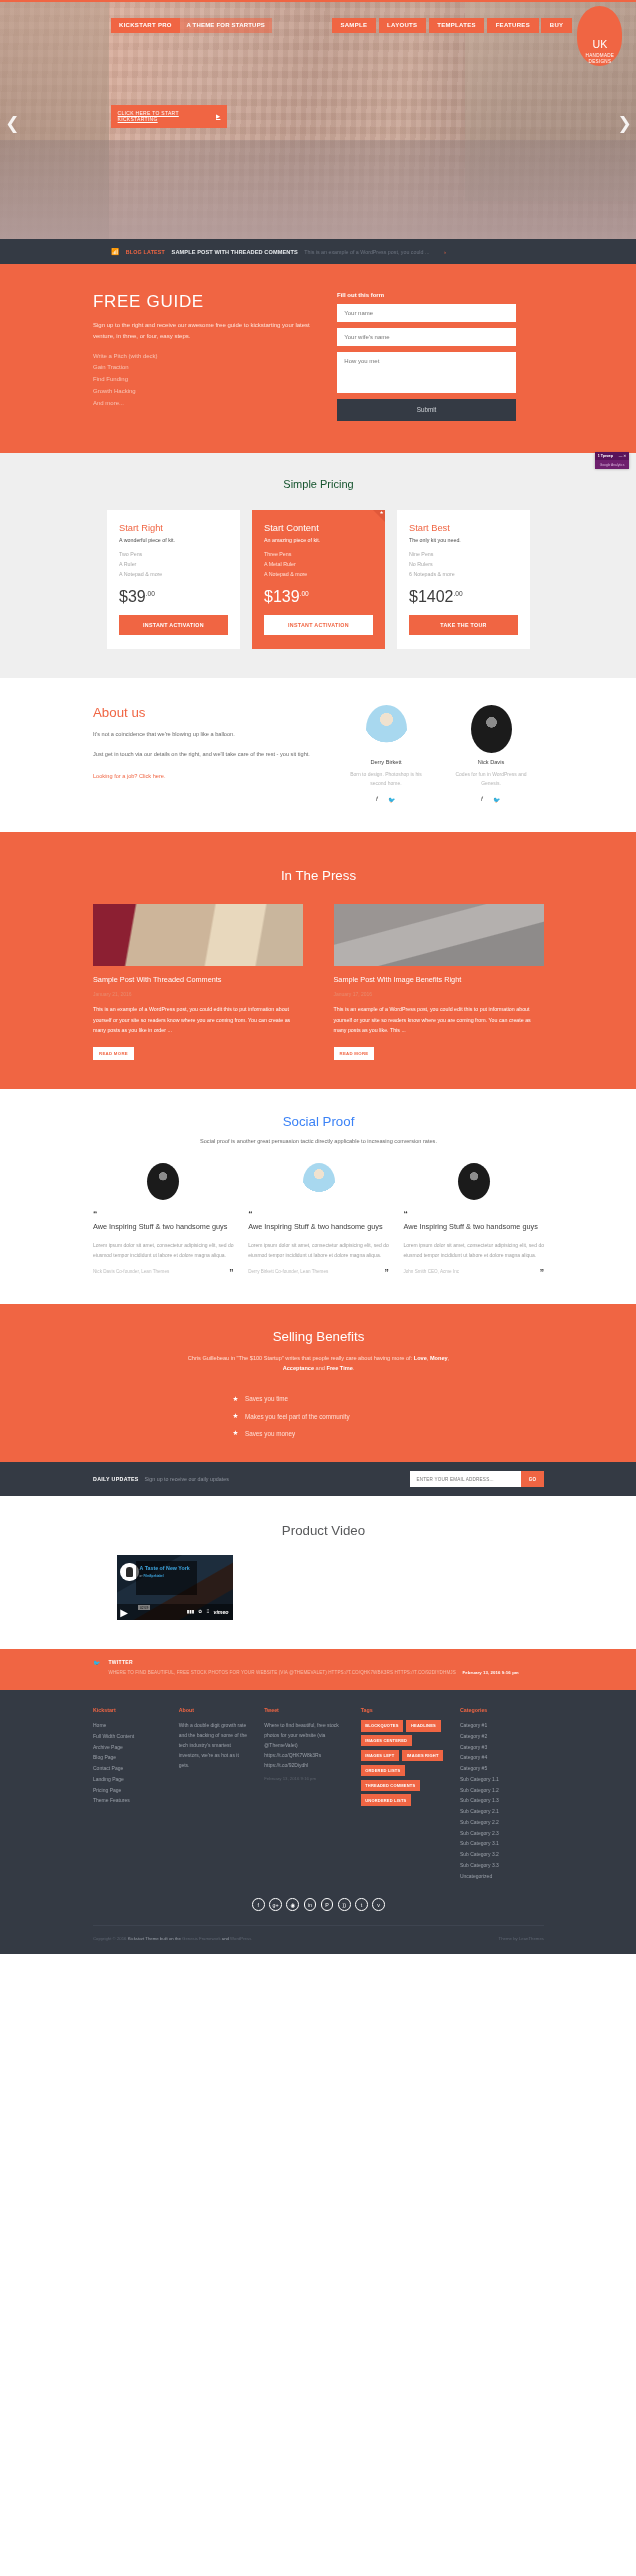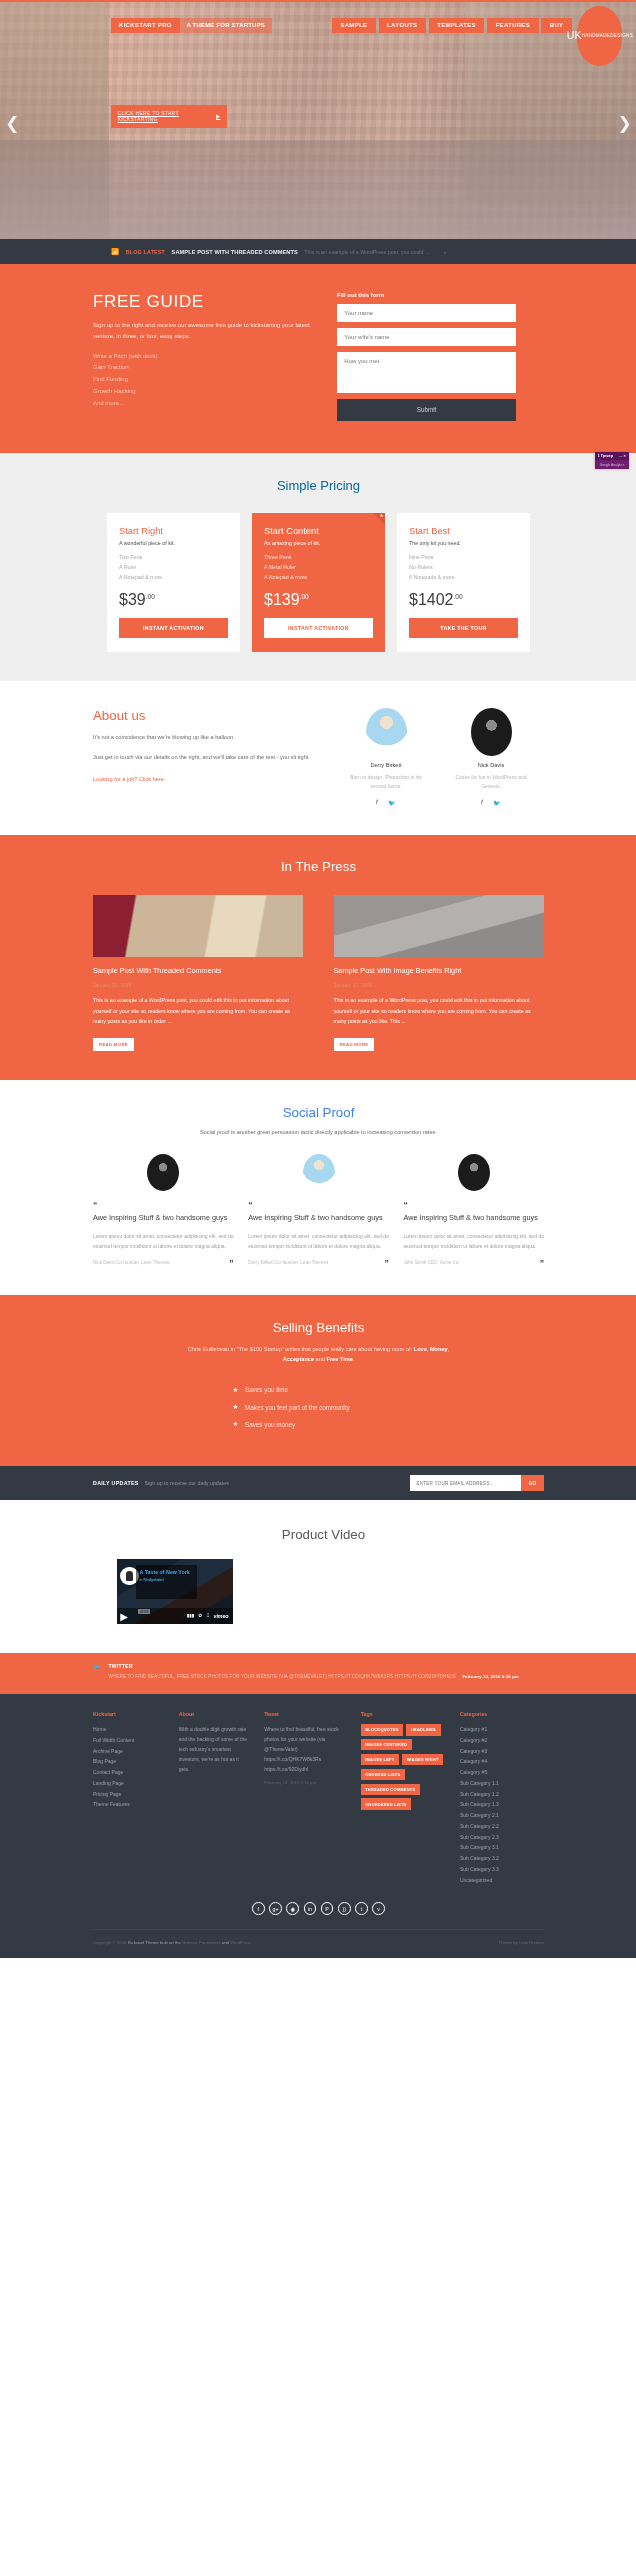--- a/index.html
+++ b/index.html
@@ -51,21 +51,21 @@
     padding:4.6px 6.6px; background: rgba(240,101,67,.55);
   }
   .mainmenu { display:flex; gap:2.7px; margin-left:auto; margin-right:65px; }
   .mainmenu a {
     background:#f06543; color:#fff; text-decoration:none;
     font-size:6px; font-weight:bold; letter-spacing:0.3px; padding:4.6px 8.6px;
   }
   .badge {
     position:absolute; right:14.6px; top:4px; width:45px; height:60px;
     background:#f06543; border-radius:50%/46%;
-    display:flex; flex-direction:row; align-items:center; justify-content:center;
+    display:flex; flex-direction:column; align-items:center; justify-content:flex-end;
     color:#fff; text-align:center; line-height:1.45;
   }
   .badge .b1 { font-size:10.6px; font-weight:300; }
   .badge .b2 { font-size:4.6px; letter-spacing:0.3px; }
   .badge .b3 { font-size:4.6px; letter-spacing:0.3px; }
 
   .heroprev, .heronext {
     position:absolute; top:113px; color:#fff; font-size:17px; font-weight:300;
     line-height:1; opacity:.9; cursor:pointer; user-select:none;
   }
@@ -118,21 +118,21 @@
   .tracker {
     position:absolute; right:8px; top:188px; width:34px;
     background:#6d1f6d; color:#fff; font-size:3.6px; box-shadow:0 0.7px 2.7px rgba(0,0,0,.3);
   }
   .tracker .thead { background:#58135a; display:flex; align-items:center; justify-content:space-between; padding:2px 2.7px; }
   .tracker .thead b { font-size:3.6px; }
   .tracker .tbody { padding:2.7px; color:#d8b4dc; font-size:3.3px; text-align:center; }
 
   
   .pricing { background:#efefef; padding:25px 0 29px; }
-  .pricing h2 { text-align:center; color:#0369a1; font-size:13px; font-weight:300; margin-bottom:20px; }
+  .pricing h2 { text-align:center; color:#14532d; font-size:11px; font-weight:300; margin-bottom:20px; }
   .plans { display:flex; justify-content:center; gap:12px; }
   .plan { width:133px; background:#fff; padding:13.3px 12px 14.6px; position:relative; }
   .plan h3 { color:#f06543; font-size:9.3px; font-weight:300; margin-bottom:4px; }
   .plan .sub { color:#4a4a4a; font-size:5.3px; margin-bottom:7.3px; }
   .plan ul { list-style:none; margin-bottom:8.6px; }
   .plan ul li { color:#a8a8a8; font-size:5.3px; line-height:1.85; }
   .plan .price { color:#3d3d3d; font-size:16px; font-weight:300; margin-bottom:9.3px; }
   .plan .price .cents { font-size:6.6px; vertical-align:super; }
   .plan .btn {
     display:block; background:#f06543; color:#fff; text-align:center;
@@ -161,21 +161,21 @@
   .person { width:80px; text-align:center; }
   .person .ph { width:41px; height:48px; margin:0 auto 6px; border-radius:50%; overflow:hidden; }
   .ph.derry { background: radial-gradient(circle at 50% 30%, #f0e2cf 0 16%, #a8d8ef 17% 58%, #ffffff 59% 100%); }
   .ph.nick  { background: radial-gradient(circle at 50% 36%, #8c8c8c 0 14%, #1b1b1b 15% 100%); }
   .person .nm { color:#3f3f3f; font-size:5.6px; margin-bottom:5.3px; }
   .person .bio { color:#b5b5b5; font-size:5px; line-height:1.75; margin-bottom:8.6px; }
   .person .soc { display:flex; justify-content:center; gap:10.6px; color:#2e2e2e; font-size:6px; }
 
   
   .press { background:#f06543; padding:24px 0 29px; }
-  .press h2 { text-align:center; color:#fff; font-size:13.3px; font-weight:300; margin-bottom:21px; }
+  .press h2 { text-align:center; color:#fff; font-size:13.3px; font-weight:300; margin-bottom:21px;margin-top:12px; }
   .press .posts { display:flex; gap:30.5px; }
   .post { width:210px; }
   .post .thumb { width:100%; height:62px; margin-bottom:8.6px; }
   .post .thumb.t1 { background: linear-gradient(100deg,#8c1f32 0 19%, #cdb59a 20% 55%, #e8d8bd 56% 78%, #c9b69d 79% 100%); }
   .post .thumb.t2 { background: linear-gradient(165deg,#9a9593 0 34%, #b4b0ae 35% 62%, #8e8b8a 63% 100%); }
   .post h3 { color:#fff; font-size:7.3px; font-weight:300; line-height:1.4; margin-bottom:6px; }
   .post .date { color:#e98a6d; font-size:5px; margin-bottom:7.3px; }
   .post p { color:#fff; font-size:5.3px; line-height:1.95; margin-bottom:9.3px; }
   .post .rm {
     display:inline-block; background:#fff; color:#f06543; text-decoration:none;
@@ -192,21 +192,21 @@
   .av.nickav  { background: radial-gradient(circle at 50% 36%, #8c8c8c 0 14%, #1b1b1b 15% 100%); }
   .av.derryav { background: radial-gradient(circle at 50% 30%, #f0e2cf 0 16%, #a8d8ef 17% 58%, #ffffff 59% 100%); }
   .tcard .q1 { color:#3b3b3b; font-size:8.6px; font-weight:bold; line-height:.6; margin-bottom:5.3px; }
   .tcard h4 { color:#3d3d3d; font-size:7.3px; font-weight:400; line-height:1.45; margin-bottom:7.3px; }
   .tcard p { color:#9e9e9e; font-size:5px; line-height:2; text-align:justify; margin-bottom:7.3px; }
   .tcard .foot { display:flex; justify-content:space-between; align-items:flex-end; }
   .tcard .cite { color:#bdbdbd; font-size:4.6px; line-height:1.8; width:93px; }
   .tcard .q2 { color:#3b3b3b; font-size:8.6px; font-weight:bold; line-height:1; }
 
   
-  .benefits { background:#f06543; padding:25px 0 33px; }
+  .benefits { background:#f06543; padding:25px 0 20px; }
   .benefits h2 { text-align:center; color:#fff; font-size:13.3px; font-weight:300; margin-bottom:8.6px; }
   .benefits .lead { text-align:center; color:#ffdfd4; font-size:5.6px; line-height:1.85; width:278px; margin:0 auto 17px; }
   .benefits .lead b { color:#fff; }
   .benefits ul { list-style:none; width:172px; margin:0 auto; }
   .benefits ul li { color:#ffe0d6; font-size:6.3px; padding:4.6px 0; display:flex; align-items:center; gap:6.6px; }
   .benefits ul li .st { color:#fff; font-size:6.6px; }
 
   
   .signup { background:#343a44; padding:9.3px 0; }
   .signup .container { display:flex; align-items:center; }

